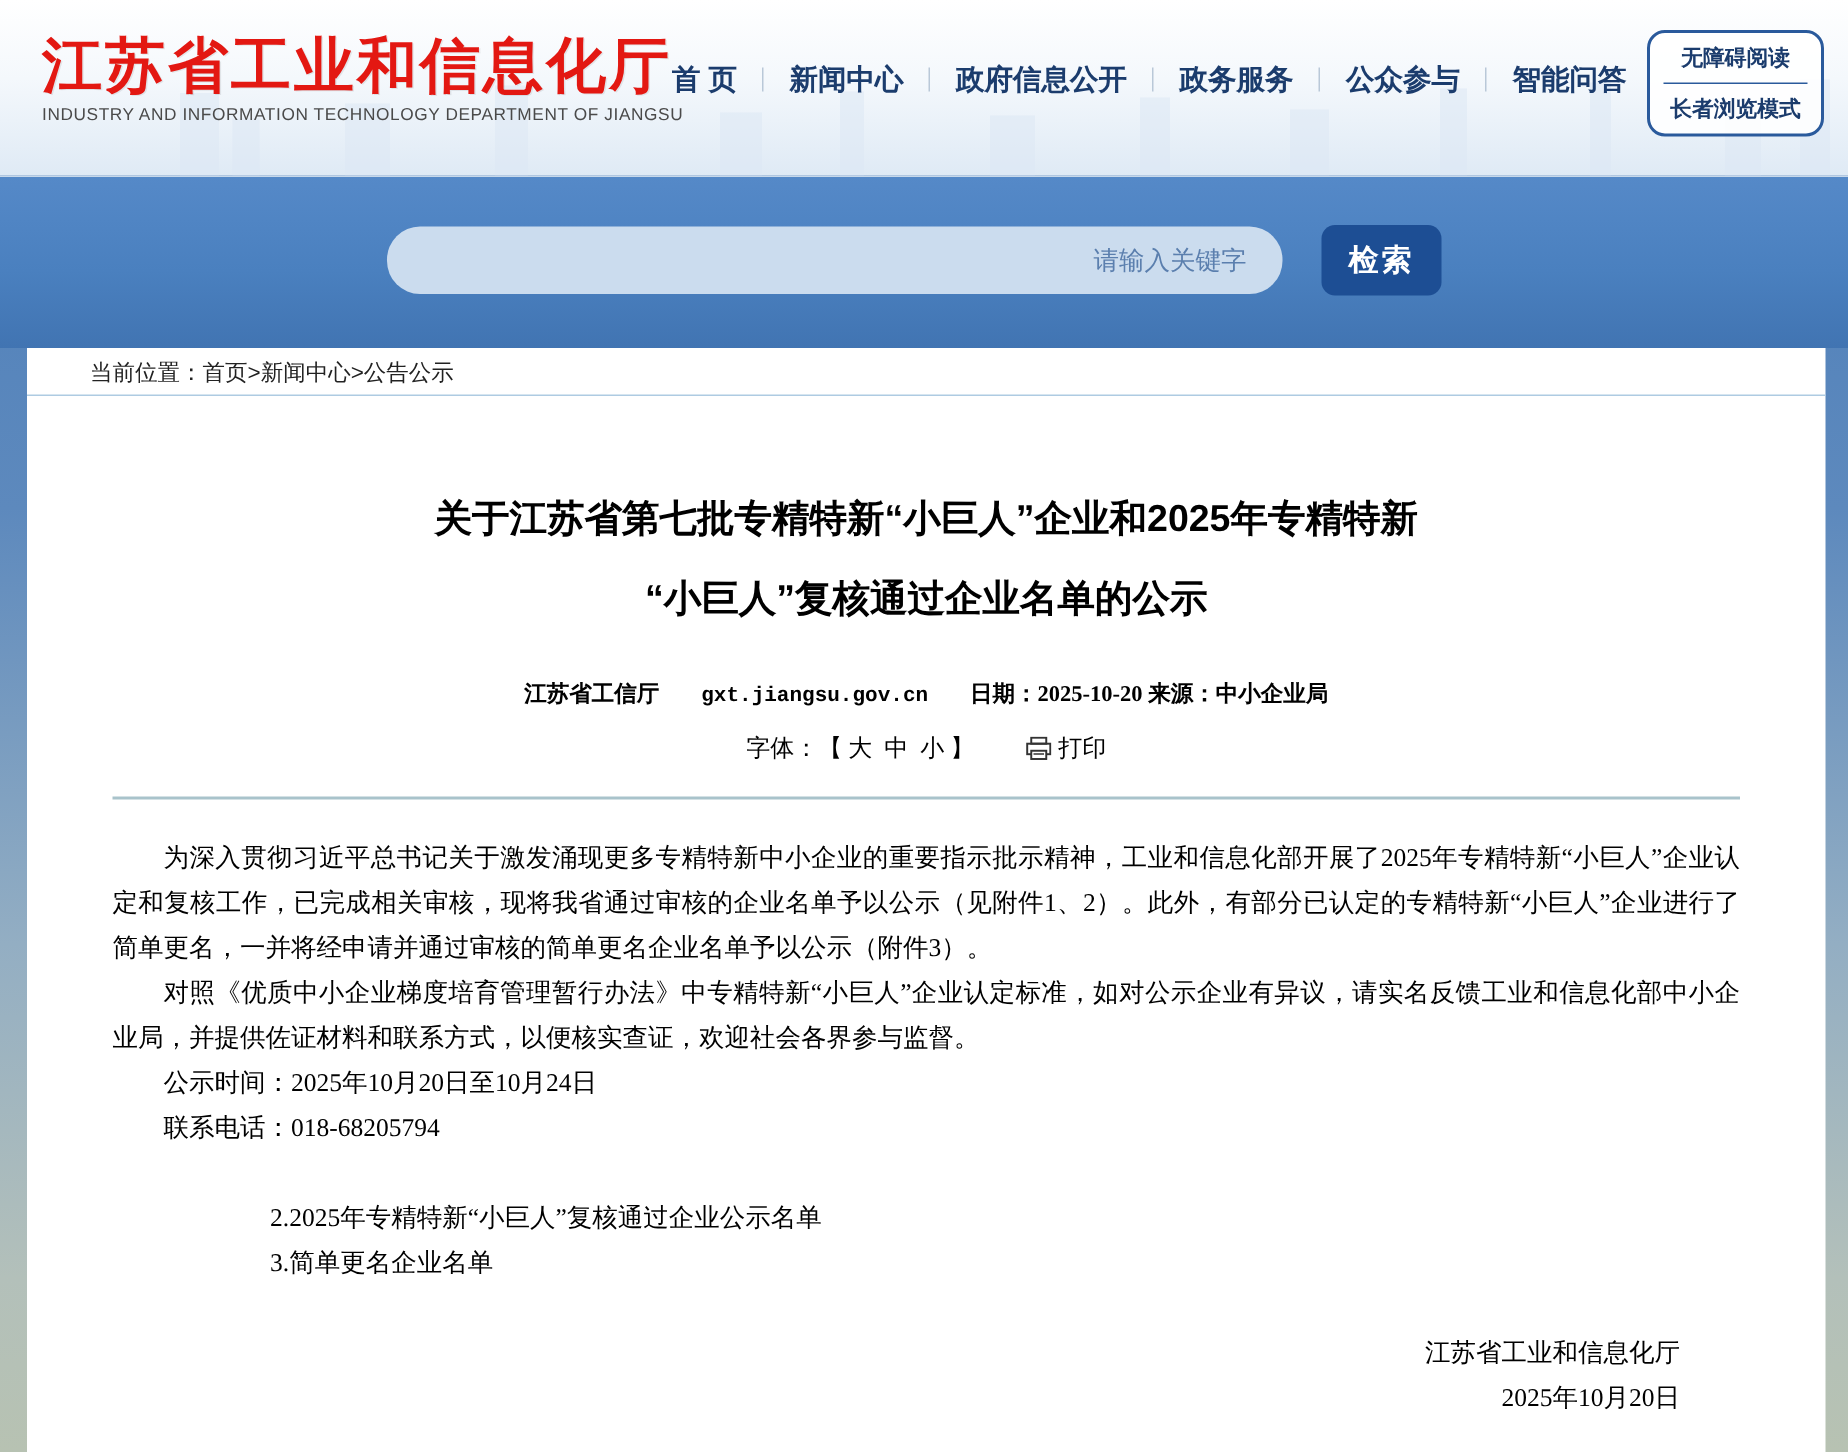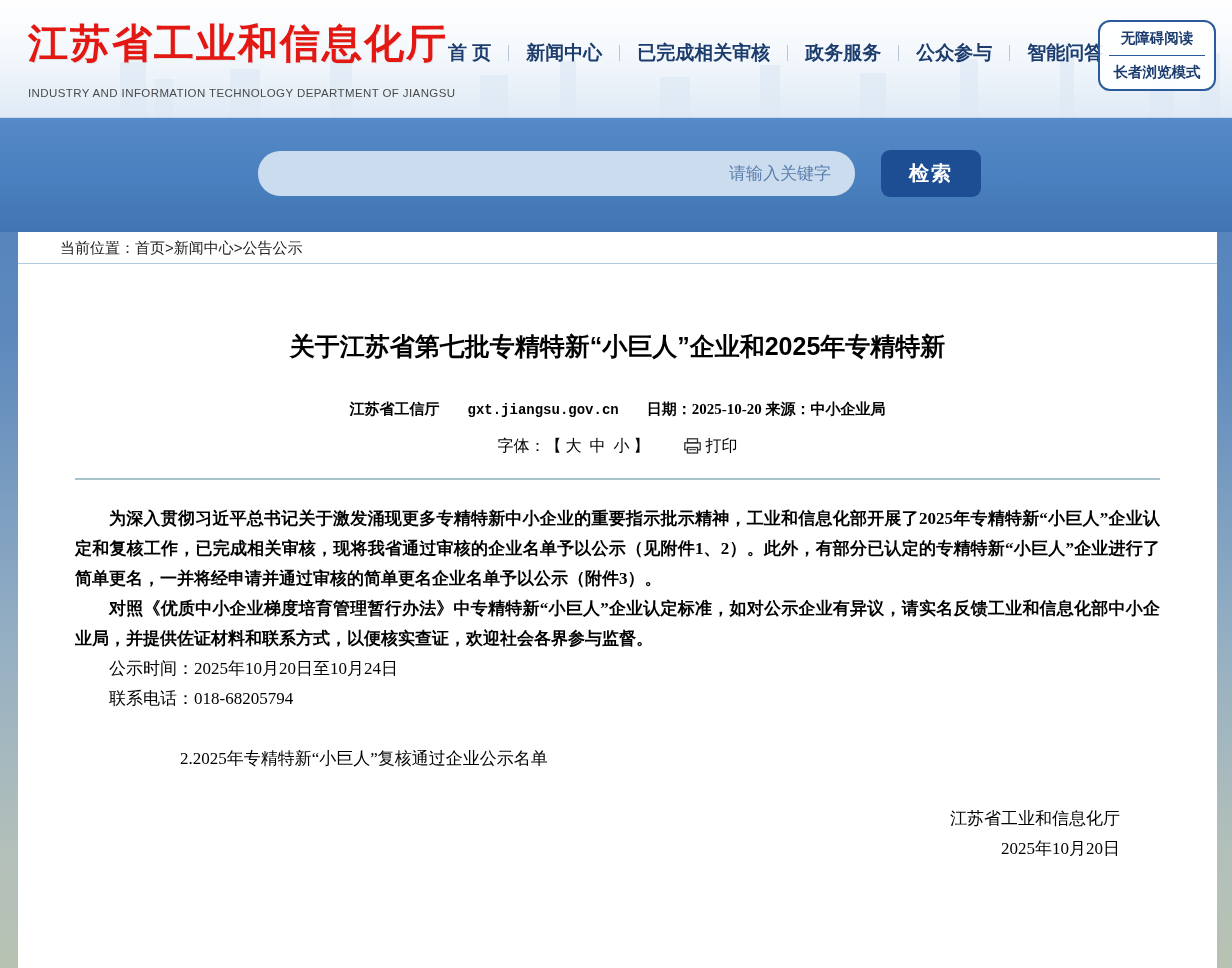--- a/index.html
+++ b/index.html
@@ -15,21 +15,21 @@
     position:relative; height:118px;
     background:linear-gradient(180deg,#ffffff 0%,#f4f8fc 45%,#dfeaf5 100%);
     border-bottom:1px solid #c7d8ea;
     overflow:hidden;
   }
   .skyline { position:absolute; bottom:0; left:0; width:100%; height:70px; opacity:.55; }
   .skyline div { position:absolute; bottom:0; background:#dce8f4; }
   .logo-wrap { position:absolute; left:28px; top:16px; }
   .logo-title { color:#e31812; font-size:40px; font-weight:bold; letter-spacing:2px;
     text-shadow:1px 1px 0 rgba(0,0,0,0.08); }
-  .logo-sub { color:#4a4a4a; font-size:11.5px; margin-top:16px; letter-spacing:.4px; }
+  .logo-sub { color:#4a4a4a; font-size:11.5px; margin-top:0; letter-spacing:.4px; }
 
   .main-nav { position:absolute; left:448px; top:40px; display:flex; align-items:center; }
   .nav-item { color:#1b3c6d; font-size:19px; font-weight:bold; cursor:pointer; white-space:nowrap; }
   .nav-sep { width:1px; height:16px; background:#b9c8d8; margin:0 17px; }
 
   .access-box {
     position:absolute; right:16px; top:20px; width:118px;
     background:rgba(255,255,255,.88);
     border:2px solid #2a5a9c; border-radius:12px;
     display:flex; flex-direction:column; overflow:hidden;
@@ -46,21 +46,21 @@
   }
   .search-input {
     position:absolute; left:258px; top:33px; width:597px; height:45px;
     background:#cbdcee; border:none; border-radius:22px;
     padding:0 24px; font-size:17px; color:#2f5a8f; outline:none;
     font-family:"Liberation Sans", sans-serif;
     text-align:right;
   }
   .search-input::placeholder { color:#5b7fae; }
   .search-btn {
-    position:absolute; left:881px; top:32px; width:100px; height:47px;
+    position:absolute; left:881px; top:32px; width:80px; height:47px;
     background:#1d4e94; color:#ffffff; font-size:20px; font-weight:bold;
     border:none; border-radius:9px; cursor:pointer; letter-spacing:2px;
     font-family:"Liberation Sans", sans-serif;
   }
 
   
   .content-card {
     margin:0 15px 0 18px; background:#ffffff; min-height:736px; padding-bottom:24px;
   }
   .breadcrumb-bar {
@@ -88,21 +88,21 @@
   .font-size-opt { cursor:pointer; margin:0 4px; }
   .print-wrap { margin-left:34px; cursor:pointer; white-space:nowrap; }
   .print-wrap svg { vertical-align:-3px; margin-right:5px; }
 
   .title-sep { margin-top:21px; border-top:2px solid #a9c3cb; }
 
   .article-body {
     margin-top:24px; font-size:17px; line-height:30px; color:#000;
     font-family:"Liberation Serif", serif; text-align:justify;
   }
-  .article-body p { text-indent:2em;font-weight:bold; }
+  .article-body p { text-indent:2em; }
   .info-line { text-indent:2em; }
   .gap-line { height:30px; }
   .attach-line-first { text-indent:2em; }
   .attach-line { margin-left:calc(2em + 71px); }
   .signature { margin-top:30px; text-align:right; padding-right:40px; line-height:30px; }
 
 </style>
 </head>
 <body>
 
@@ -126,21 +126,21 @@
   <div class="logo-wrap">
     <div class="logo-title">江苏省工业和信息化厅</div>
     <div class="logo-sub">INDUSTRY AND INFORMATION TECHNOLOGY DEPARTMENT OF JIANGSU</div>
   </div>
 
   <div class="main-nav">
     <span class="nav-item">首 页</span>
     <span class="nav-sep"></span>
     <span class="nav-item">新闻中心</span>
     <span class="nav-sep"></span>
-    <span class="nav-item">已完成相关审核</span>
+    <span class="nav-item">政府信息公开</span>
     <span class="nav-sep"></span>
     <span class="nav-item">政务服务</span>
     <span class="nav-sep"></span>
     <span class="nav-item">公众参与</span>
     <span class="nav-sep"></span>
     <span class="nav-item">智能问答</span>
   </div>
 
   <div class="access-box">
     <div class="access-row">无障碍阅读</div>
@@ -157,20 +157,21 @@
 <div class="content-card">
 
   <div class="breadcrumb-bar">
     <span>当前位置：</span><span class="bc-path">首页&gt;新闻中心&gt;公告公示</span>
   </div>
 
   <div class="article">
 
     <div class="article-title">
       <div>关于江苏省第七批专精特新“小巨人”企业和2025年专精特新</div>
+      <div>“小巨人”复核通过企业名单的公示</div>
     </div>
 
     <div class="meta-row">
       <span>江苏省工信厅</span><span class="gap"></span><span class="meta-site">gxt.jiangsu.gov.cn</span><span class="gap"></span><span>日期：2025-10-20</span>
       <span>来源：中小企业局</span>
     </div>
 
     <div class="tool-row">
       <span>字体：</span><span>【</span><span class="font-size-opt">大</span><span class="font-size-opt">中</span><span class="font-size-opt">小</span><span>】</span><span class="print-wrap"><svg width="17" height="16" viewBox="0 0 17 16">
             <rect x="3.5" y="0.8" width="10" height="4" fill="none" stroke="#333" stroke-width="1.3"></rect>
@@ -184,20 +185,23 @@
 
     <div class="article-body">
       <p>为深入贯彻习近平总书记关于激发涌现更多专精特新中小企业的重要指示批示精神，工业和信息化部开展了2025年专精特新“小巨人”企业认定和复核工作，已完成相关审核，现将我省通过审核的企业名单予以公示（见附件1、2）。此外，有部分已认定的专精特新“小巨人”企业进行了简单更名，一并将经申请并通过审核的简单更名企业名单予以公示（附件3）。</p>
       <p>对照《优质中小企业梯度培育管理暂行办法》中专精特新“小巨人”企业认定标准，如对公示企业有异议，请实名反馈工业和信息化部中小企业局，并提供佐证材料和联系方式，以便核实查证，欢迎社会各界参与监督。</p>
       <div class="info-line">公示时间：2025年10月20日至10月24日</div>
       <div class="info-line">联系电话：018-68205794</div>
       <div class="gap-line"></div>
       <div class="attach-line">
         <span>2.2025年专精特新“小巨人”复核通过企业公示名单</span>
       </div>
+      <div class="attach-line">
+        <span>3.简单更名企业名单</span>
+      </div>
       <div class="signature">
         <div>江苏省工业和信息化厅</div>
         <div>2025年10月20日</div>
       </div>
     </div>
 
   </div>
 </div>
 
 </body></html>

